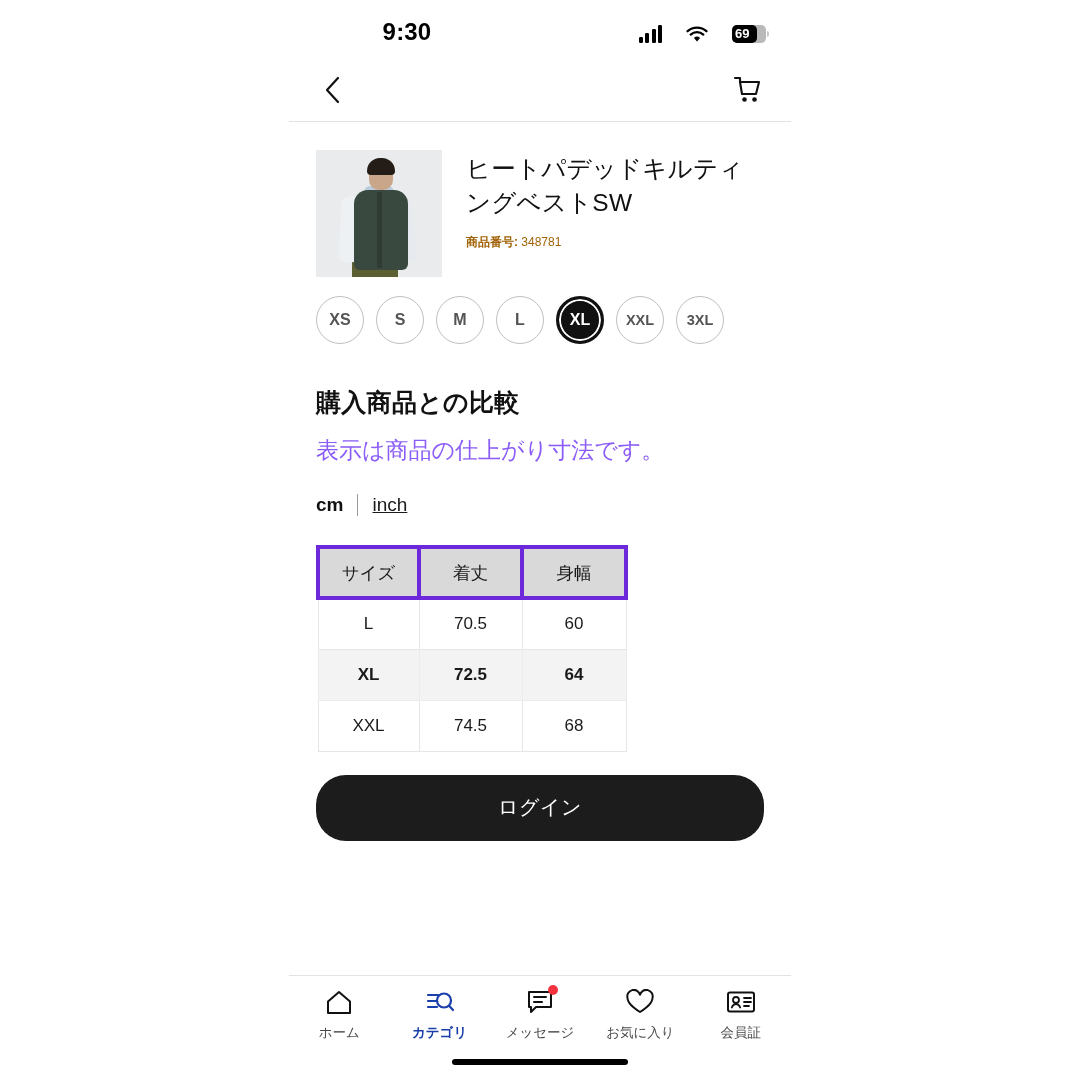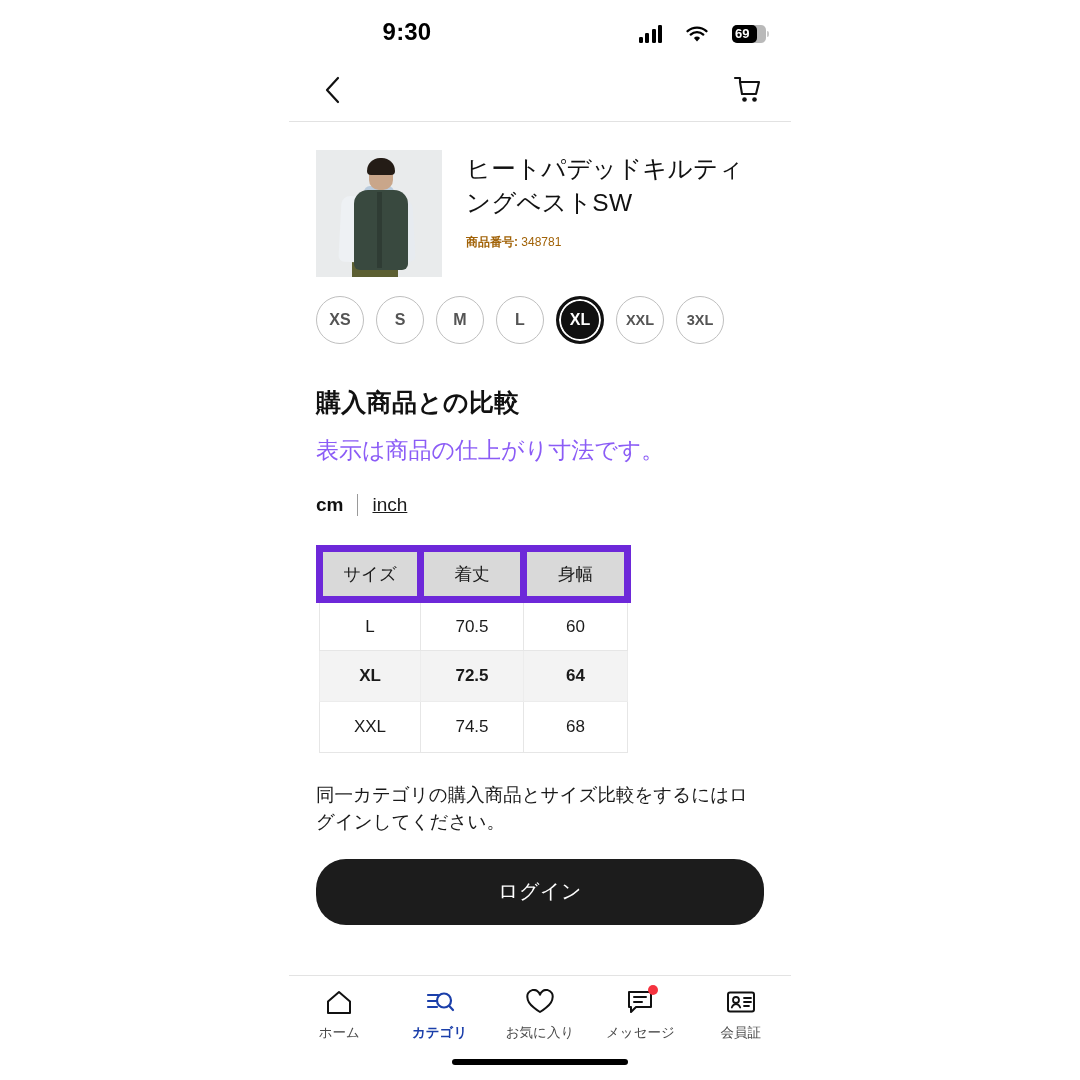--- a/index.html
+++ b/index.html
@@ -122,21 +122,21 @@
   .sec-sub { font-size: 23px; color: #8b5cf6; padding: 16px 27px 0 27px; }
   .unit-row { display:flex; align-items:center; gap: 14px; padding: 28px 27px 0 27px; }
   .unit-cm { font-size: 19px; font-weight: bold; color:#111; cursor:pointer;}
   .unit-sep { width:1px; height: 22px; background:#9a9a9a; }
   .unit-inch { font-size: 19px; color:#1a1a1a; text-decoration: underline; cursor:pointer;}
 
   
   .tbl-wrap { padding: 29px 27px 0 27px; }
   table { border-collapse: collapse; table-layout: fixed; width: 308px; }
   th, td {
-    border: 7px solid #6d28d9;
+    border: 4px solid #6d28d9;
     text-align:center; vertical-align: middle;
     height: 51px; font-size: 17px; color:#1a1a1a;
   }
   thead th { background: #d9d9d9; font-weight: normal; font-size: 17.5px;}
   tbody tr td { background: #ffffff; border: 1px solid #e6e6e6; }
   tbody tr.hl td { background:#f3f3f3; font-weight: bold; border-color:#ececec; }
   col.c1 { width: 101px; }
   col.c2 { width: 103px; }
   col.c3 { width: 104px; }
 
@@ -277,21 +277,20 @@
           </tr>
           <tr class="">
             <td>XXL</td>
             <td>74.5</td>
             <td>68</td>
           </tr>
         </tbody>
     </table>
   </div>
 
-  <div class="login-note">同一カテゴリの購入商品とサイズ比較をするにはログインしてください。</div>
   <div class="login-btn">ログイン</div>
 
   <div class="tabbar" id="tabbar">
       <div class="tab">
         <span class="ico">
           <svg width="28" height="26" viewBox="0 0 28 26">
             <path d="M3 12.5 14 3l11 9.5V24H3V12.5z" stroke="#111" stroke-width="2" fill="none" stroke-linejoin="round"></path>
           </svg>
         </span>
         <span class="lbl">ホーム</span>
@@ -301,35 +300,35 @@
           <svg width="30" height="26" viewBox="0 0 30 26">
             <path d="M3 6h10M3 12h8M3 18h9" stroke="#1b3faa" stroke-width="2.2" stroke-linecap="round"></path>
             <circle cx="19" cy="11.5" r="7" stroke="#1b3faa" stroke-width="2.2" fill="none"></circle>
             <path d="M24.3 17 28 21" stroke="#1b3faa" stroke-width="2.2" stroke-linecap="round"></path>
           </svg>
         </span>
         <span class="lbl">カテゴリ</span>
       </div>
       <div class="tab">
         <span class="ico">
-          <svg width="30" height="26" viewBox="0 0 30 26">
-            <path d="M15 23S2.5 15.8 2.5 8.9A5.9 5.9 0 0 1 15 5.8 5.9 5.9 0 0 1 27.5 8.9C27.5 15.8 15 23 15 23z" stroke="#111" stroke-width="2" fill="none" stroke-linejoin="round"></path>
-          </svg>
-        </span>
-        <span class="lbl">お気に入り</span>
-      </div>
-      <div class="tab">
-        <span class="ico">
           <svg width="28" height="26" viewBox="0 0 28 26">
             <path d="M3 3h22v15H10l-5 5v-5H3V3z" stroke="#111" stroke-width="2" fill="none" stroke-linejoin="round"></path>
             <path d="M8 8h12M8 13h8" stroke="#111" stroke-width="2" stroke-linecap="round"></path>
           </svg>
           <span class="dot"></span>
         </span>
         <span class="lbl">メッセージ</span>
+      </div>
+      <div class="tab">
+        <span class="ico">
+          <svg width="30" height="26" viewBox="0 0 30 26">
+            <path d="M15 23S2.5 15.8 2.5 8.9A5.9 5.9 0 0 1 15 5.8 5.9 5.9 0 0 1 27.5 8.9C27.5 15.8 15 23 15 23z" stroke="#111" stroke-width="2" fill="none" stroke-linejoin="round"></path>
+          </svg>
+        </span>
+        <span class="lbl">お気に入り</span>
       </div>
       <div class="tab">
         <span class="ico">
           <svg width="30" height="24" viewBox="0 0 30 24">
             <rect x="2" y="2.5" width="26" height="19" rx="2" stroke="#111" stroke-width="2" fill="none"></rect>
             <circle cx="10" cy="10" r="3" stroke="#111" stroke-width="1.8" fill="none"></circle>
             <path d="M5.8 17.5c.8-2.3 2.3-3.3 4.2-3.3s3.4 1 4.2 3.3" stroke="#111" stroke-width="1.8" fill="none" stroke-linecap="round"></path>
             <path d="M18 8h7M18 12h7M18 16h5" stroke="#111" stroke-width="1.8" stroke-linecap="round"></path>
           </svg>
         </span>

